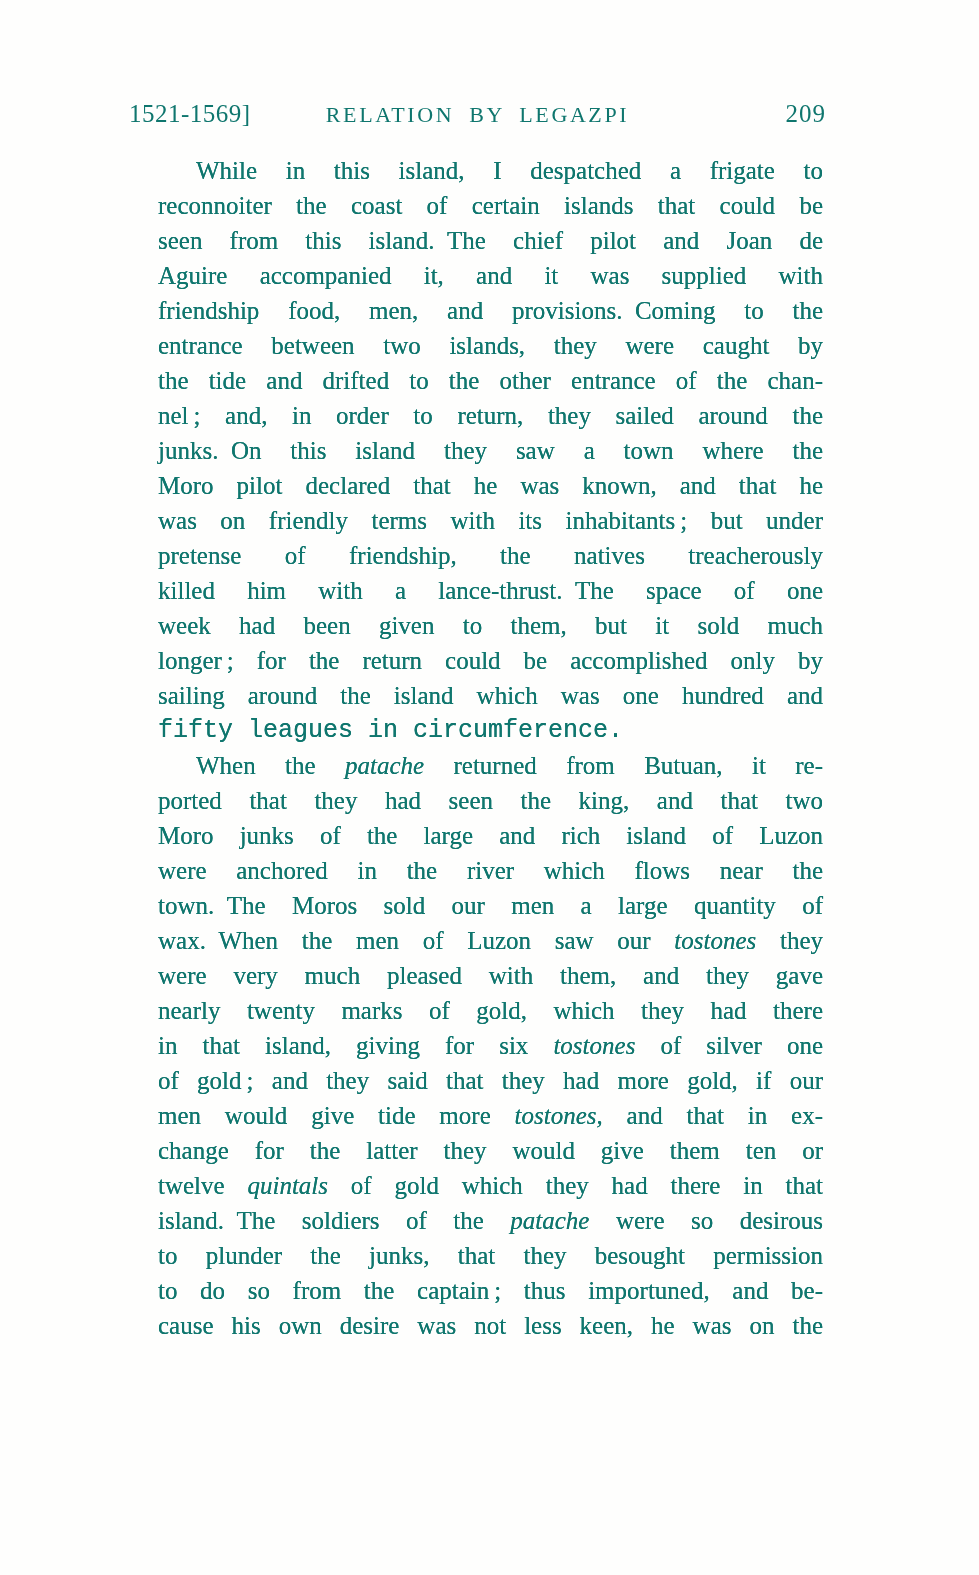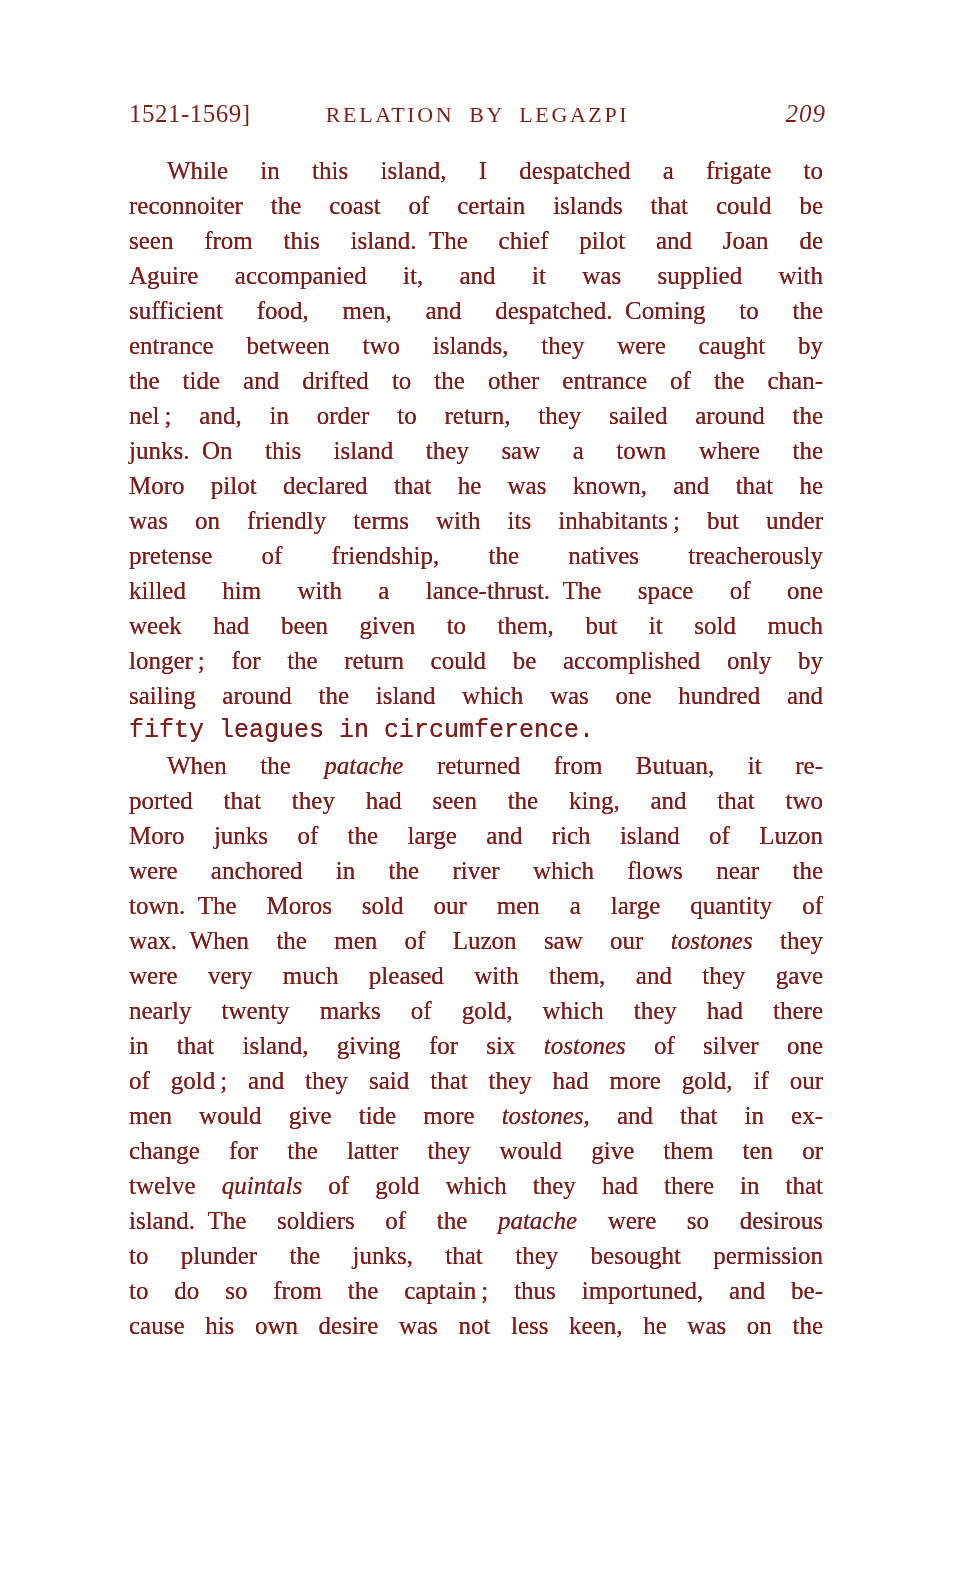--- a/index.html
+++ b/index.html
@@ -5,21 +5,21 @@
   html, body {
     margin: 0;
     padding: 0;
     background: #ffffff;
   }
   .page {
     position: relative;
     width: 979px;
     height: 1575px;
     background: #fefefd;
-    color: #7f1d1d;
+    color: #0f766e;
     font-family: "Liberation Serif", "DejaVu Serif", serif;
     overflow: hidden;
   }
   .running-head {
     position: absolute;
     top: 101px;
     left: 129px;
     width: 697px;
     display: grid;
     grid-template-columns: 1fr auto 1fr;
@@ -34,37 +34,37 @@
   .head-title {
     justify-self: center;
     font-size: 22px;
     letter-spacing: 2.6px;
     word-spacing: 7px;
   }
   .head-page-number {
     justify-self: end;
     font-size: 25px;
     letter-spacing: 1px;
-    font-style: italic;
   }
   .text-block {
     position: absolute;
     top: 153px;
     left: 129px;
     width: 694px;
     font-size: 25px;
     text-shadow: 0 0 0.5px currentColor;
   }
   .line {
     display: block;
     height: 35px;
     line-height: 35px;
     white-space: nowrap;
     text-align: justify;
     text-align-last: justify;
+    margin-left: 29px;
   }
   .line.indent {
     padding-left: 38px;
   }
   .line.flush-left {
     text-align-last: left;
     font-family: Liberation Mono, monospace;
   }
   .seg.italic {
     font-style: italic;
@@ -78,21 +78,21 @@
     <span class="head-date">1521-1569]</span>
     <span class="head-title">RELATION BY LEGAZPI</span>
     <span class="head-page-number">209</span>
   </header>
   <main class="text-block">
       <div class="paragraph">
         <div class="line indent"><span class="seg">While in this island, I despatched a frigate to</span></div>
         <div class="line"><span class="seg">reconnoiter the coast of certain islands that could be</span></div>
         <div class="line"><span class="seg">seen from this island. The chief pilot and Joan de</span></div>
         <div class="line"><span class="seg">Aguire accompanied it, and it was supplied with</span></div>
-        <div class="line"><span class="seg">sufficient food, men, and despatched. Coming to the</span></div>
+        <div class="line"><span class="seg">friendship food, men, and provisions. Coming to the</span></div>
         <div class="line"><span class="seg">entrance between two islands, they were caught by</span></div>
         <div class="line"><span class="seg">the tide and drifted to the other entrance of the chan-</span></div>
         <div class="line"><span class="seg">nel ; and, in order to return, they sailed around the</span></div>
         <div class="line"><span class="seg">junks. On this island they saw a town where the</span></div>
         <div class="line"><span class="seg">Moro pilot declared that he was known, and that he</span></div>
         <div class="line"><span class="seg">was on friendly terms with its inhabitants ; but under</span></div>
         <div class="line"><span class="seg">pretense of friendship, the natives treacherously</span></div>
         <div class="line"><span class="seg">killed him with a lance-thrust. The space of one</span></div>
         <div class="line"><span class="seg">week had been given to them, but it sold much</span></div>
         <div class="line"><span class="seg">longer ; for the return could be accomplished only by</span></div>

